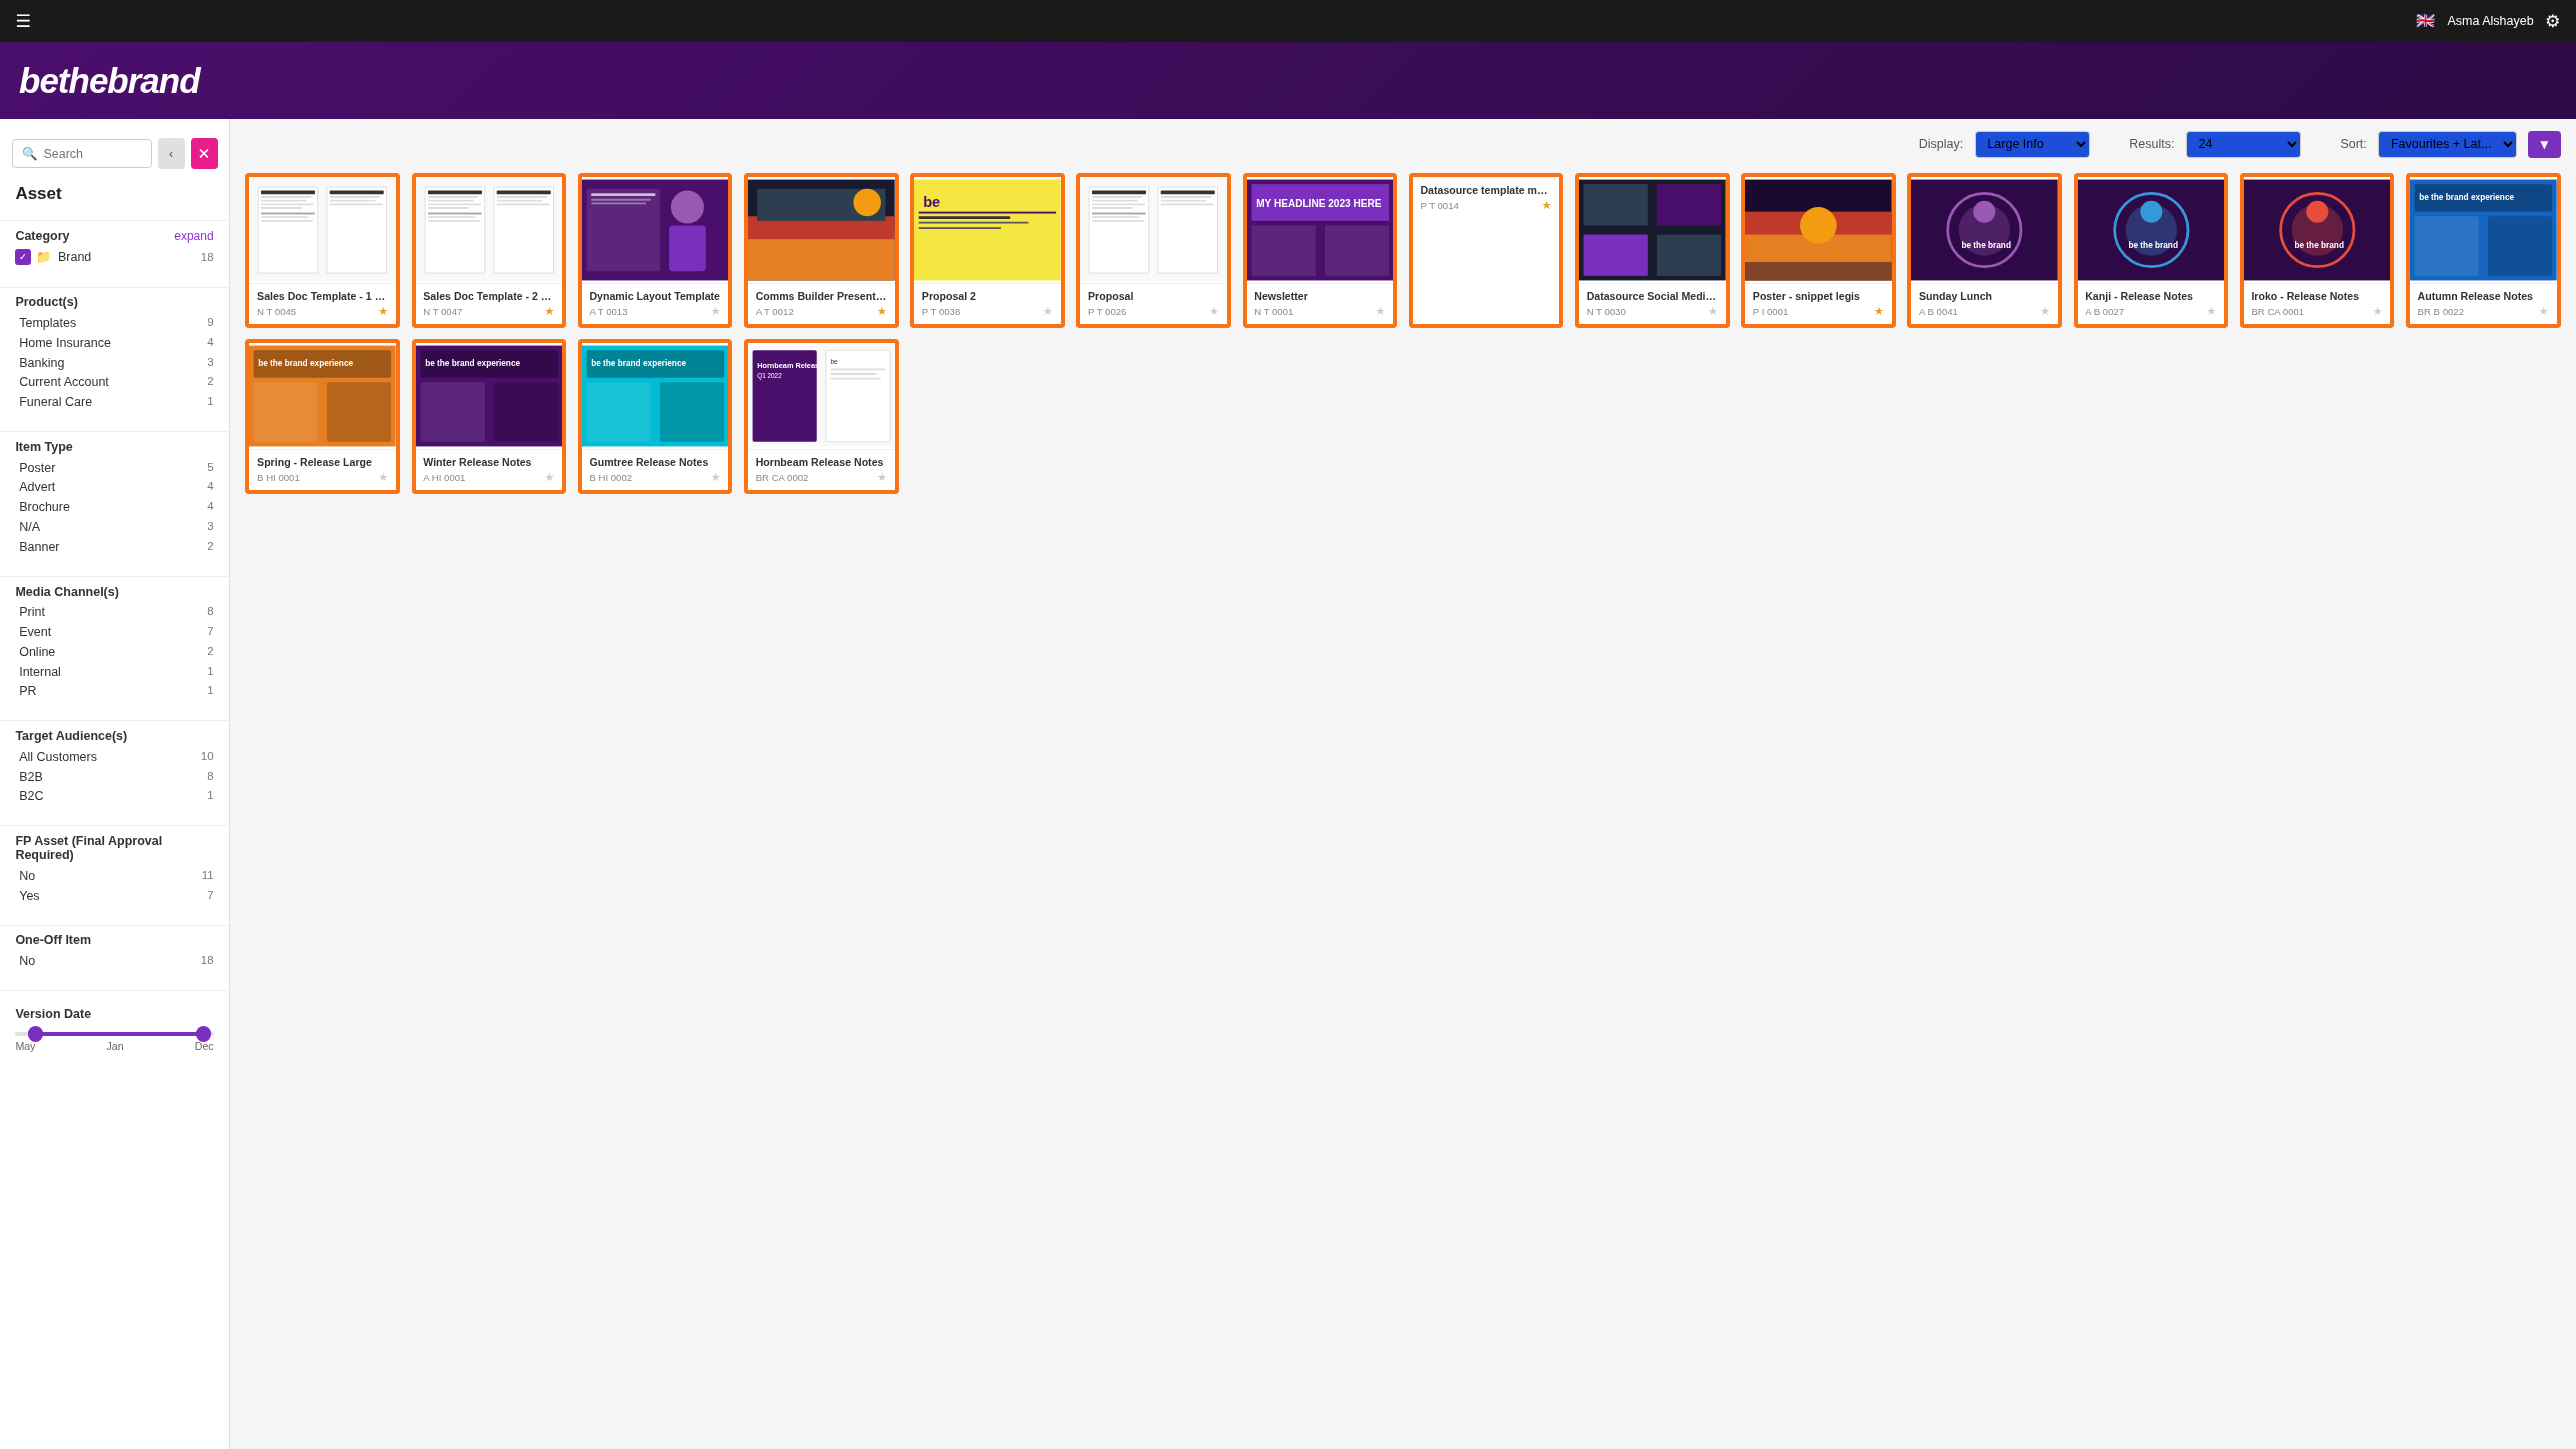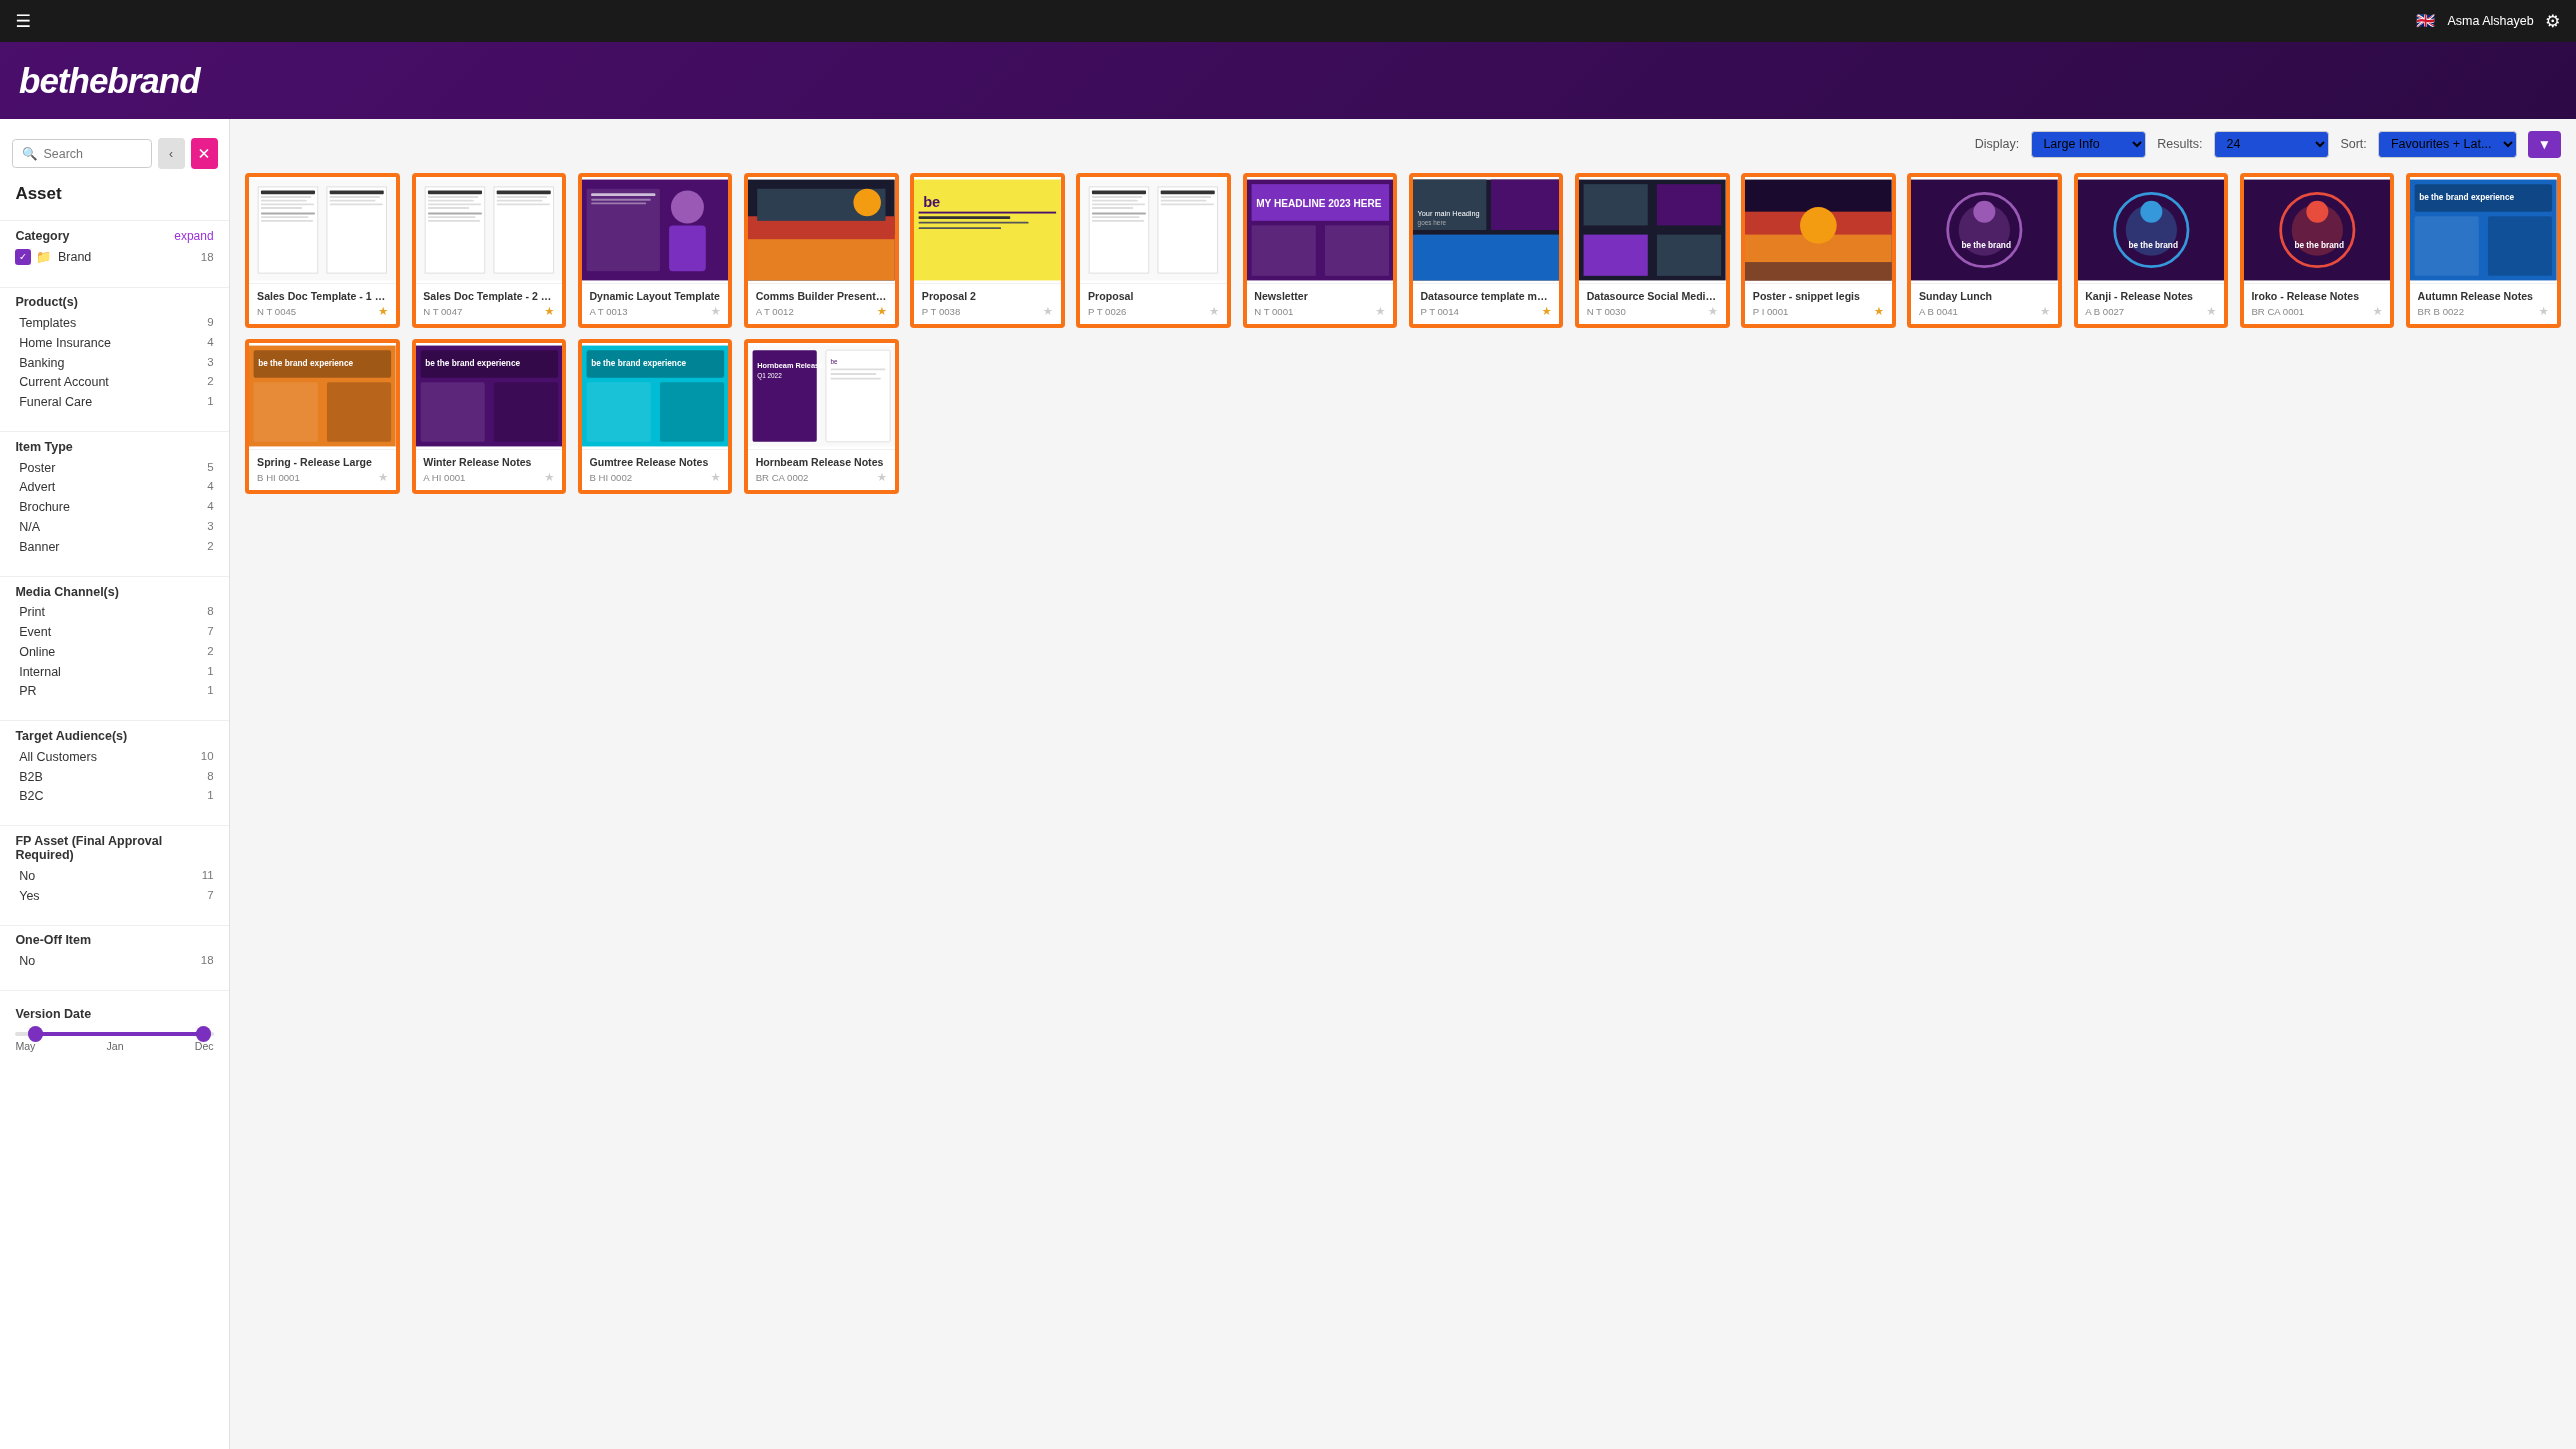--- a/index.html
+++ b/index.html
@@ -185,21 +185,21 @@
     }
 
     
     .content-toolbar {
       display: flex;
       align-items: center;
       justify-content: flex-end;
       gap: 11.5px;
       margin-bottom: 15.4px;
     }
-    .toolbar-label { font-size: 12.5px; color: #555; }
+    .toolbar-label { font-size: 12.5px; color: #555; margin-left: 28px; }
     .toolbar-select {
       border: 1px solid #ccc;
       border-radius: 3.8px;
       padding: 4.8px 7.7px;
       font-size: 12.5px;
       background: #1d4ed8;
       cursor: pointer;
       min-width: 115px;
     }
     .toolbar-btn-purple {
@@ -634,30 +634,20 @@
           </div>
           <div class="asset-info">
             <div class="asset-title">Newsletter</div>
             <div class="asset-meta">
               <span>N T 0001</span>
               <span class="star-icon-empty">★</span>
             </div>
           </div>
         </div>
         <div class="asset-card">
-          <div class="asset-thumb">
-            <svg width="100%" height="100%" viewBox="0 0 160 110" xmlns="http://www.w3.org/2000/svg" style="font-size:11px">
-      <rect width="160" height="110" fill="#1a1a2e"></rect>
-      <rect x="0" y="0" width="80" height="55" fill="#2c3e50"></rect>
-      <rect x="85" y="0" width="75" height="55" fill="#4a0e6b"></rect>
-      <rect x="0" y="60" width="160" height="50" fill="#1565c0"></rect>
-      <text x="5" y="40" fill="#fff" font-size="8">Your main Heading</text>
-      <text x="5" y="50" fill="#aaa" font-size="7">goes here</text>
-    </svg>
-          </div>
           <div class="asset-info">
             <div class="asset-title">Datasource template master</div>
             <div class="asset-meta">
               <span>P T 0014</span>
               <span class="star-icon">★</span>
             </div>
           </div>
         </div>
         <div class="asset-card">
           <div class="asset-thumb">

